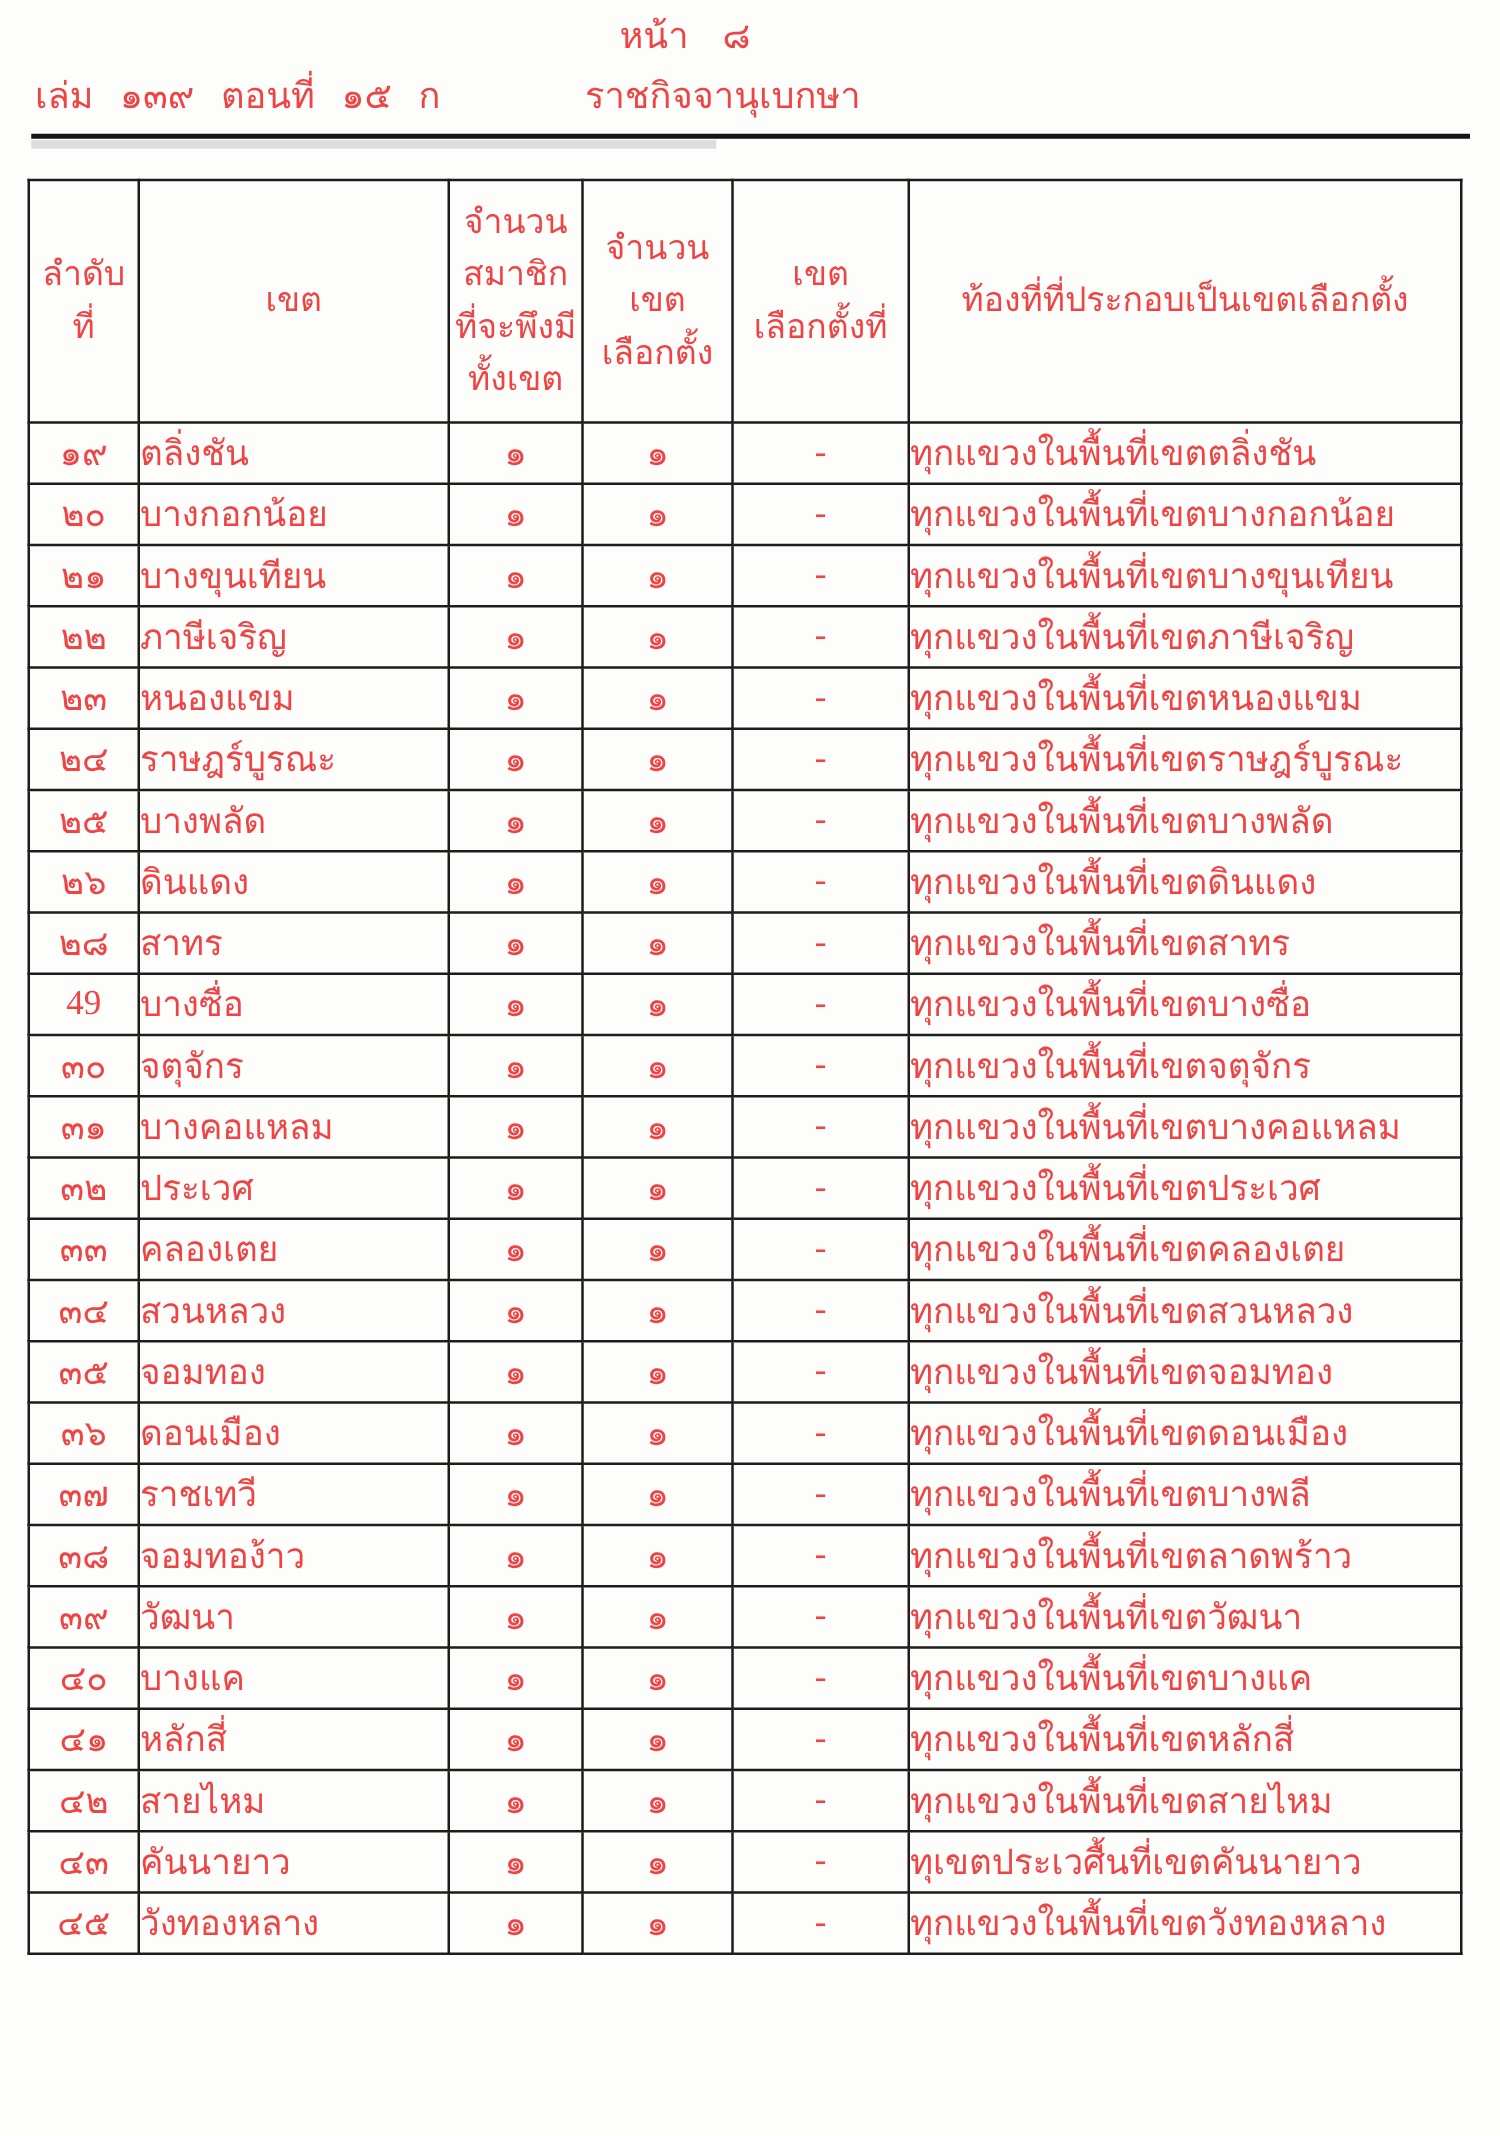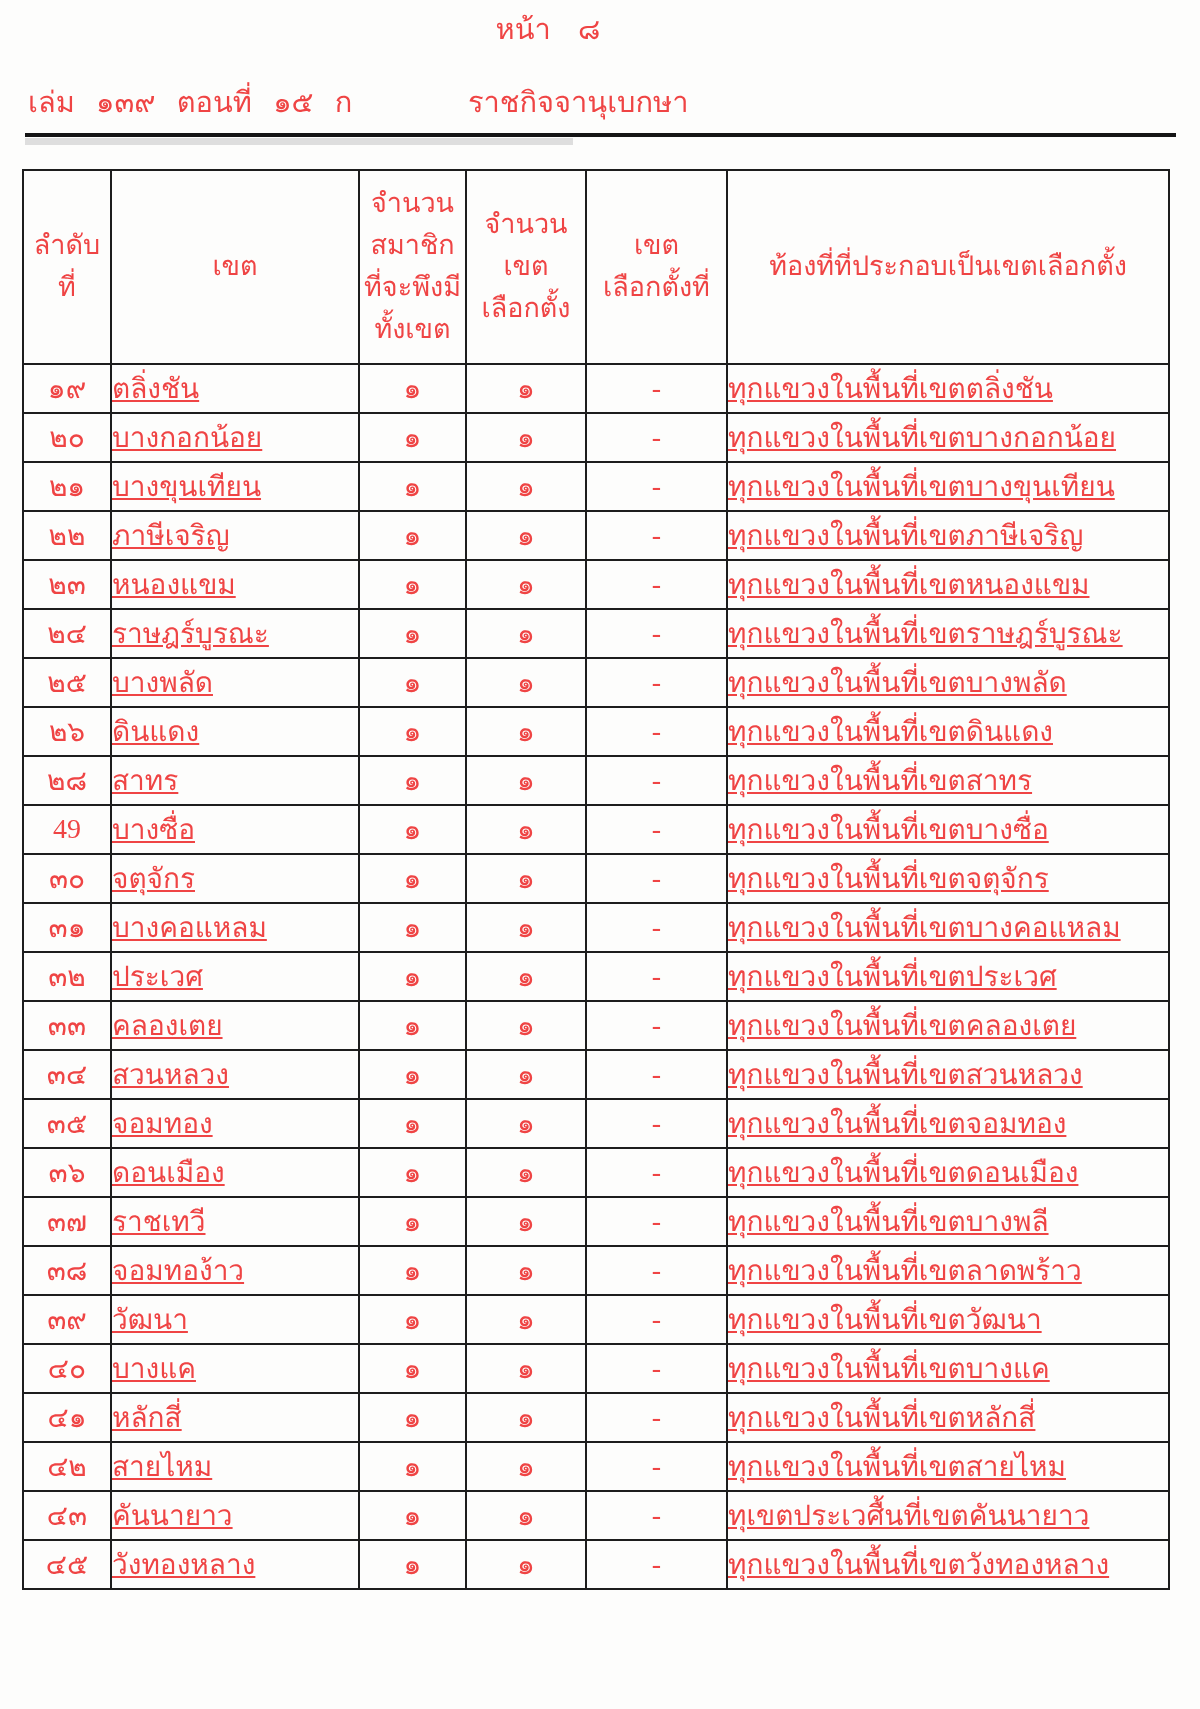--- a/index.html
+++ b/index.html
@@ -11,21 +11,21 @@
     font-family:"Liberation Serif","DejaVu Serif",serif;
     overflow:hidden;
   }
   
   .masthead { position:relative; padding-top:12px; }
   .page-no {
     text-align:center; font-size:29px; line-height:1.2;
     transform:translateX(-52px);
     word-spacing:20px;
   }
-  .masthead-row { position:relative; height:42px; margin-top:32px; font-size:29px;text-align:center; }
+  .masthead-row { position:relative; height:42px; margin-top:6px; font-size:29px;text-align:center; }
   .m-left   { position:absolute; left:28px;  top:0; word-spacing:14px; }
   .m-center { position:absolute; left:468px; top:0; }
   .m-right  { position:absolute; right:26px; top:0; word-spacing:14px; }
   .rule { margin:12px 24px 0 25px; border-top:4px solid #151515; }
   .smudge { margin:1px 0 0 25px; width:548px; height:7px; background:#dedede; }
   
   table.gazette {
     border-collapse:collapse;
     table-layout:fixed;
     width:1146px;
@@ -42,22 +42,22 @@
     text-align:center;
     vertical-align:middle;
   }
   .gazette tbody td {
     height:49px;
     font-size:28px;
     vertical-align:middle;
     overflow:hidden;
   }
   .c-center { text-align:center; }
-  .c-district { padding-left:16px; white-space:nowrap;text-decoration:underline; }
-  .c-area { padding-left:16px; white-space:nowrap;text-decoration:underline; }
+  .c-district { padding-left:16px; white-space:nowrap; }
+  .c-area { padding-left:16px; white-space:nowrap; }
 </style>
 </head>
 <body>
 
 <div class="page">
 
   <div class="masthead">
     <div class="page-no">หน้า ๘</div>
     <div class="masthead-row">
       <span class="m-left">เล่ม ๑๓๙ ตอนที่ ๑๕ ก</span>

